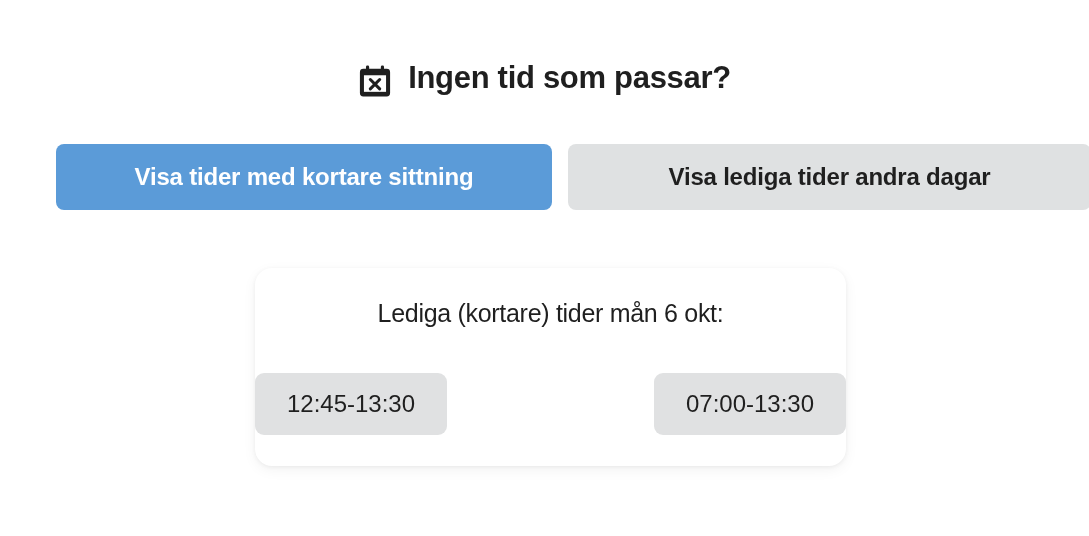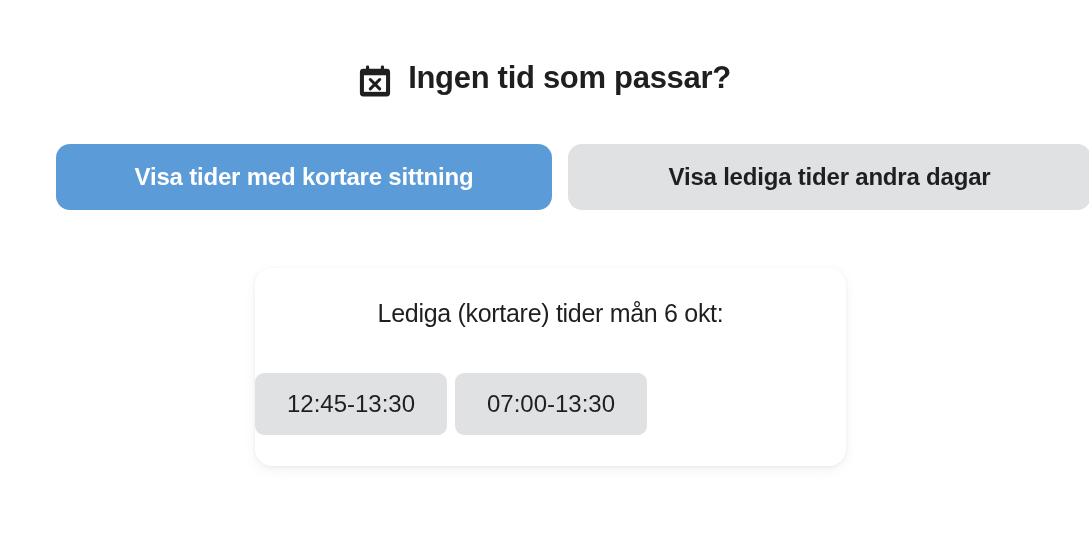--- a/index.html
+++ b/index.html
@@ -60,21 +60,21 @@
     top: 144px;
     width: 980px;
     height: 66px;
   }
 
   .btn {
     position: absolute;
     top: 0;
     height: 66px;
     border: none;
-    border-radius: 14px;
+    border-radius: 8px;
     font-family: inherit;
     font-size: 24px;
     font-weight: bold;
     letter-spacing: -0.2px;
     cursor: pointer;
     display: flex;
     align-items: center;
     justify-content: center;
     padding: 0 14px;
     box-sizing: border-box;
@@ -121,21 +121,21 @@
     line-height: 1;
     white-space: nowrap;
   }
 
   .slot-list {
     position: absolute;
     left: 0;
     top: 105px;
     width: 591px;
     display: flex;
-    justify-content: flex-start;
+    justify-content: space-between;
     align-items: flex-start;
     gap: 8px;
   }
 
   .slot-chip {
     height: 62px;
     min-width: 192px;
     background: #e0e1e2;
     border: none;
     border-radius: 9px;

